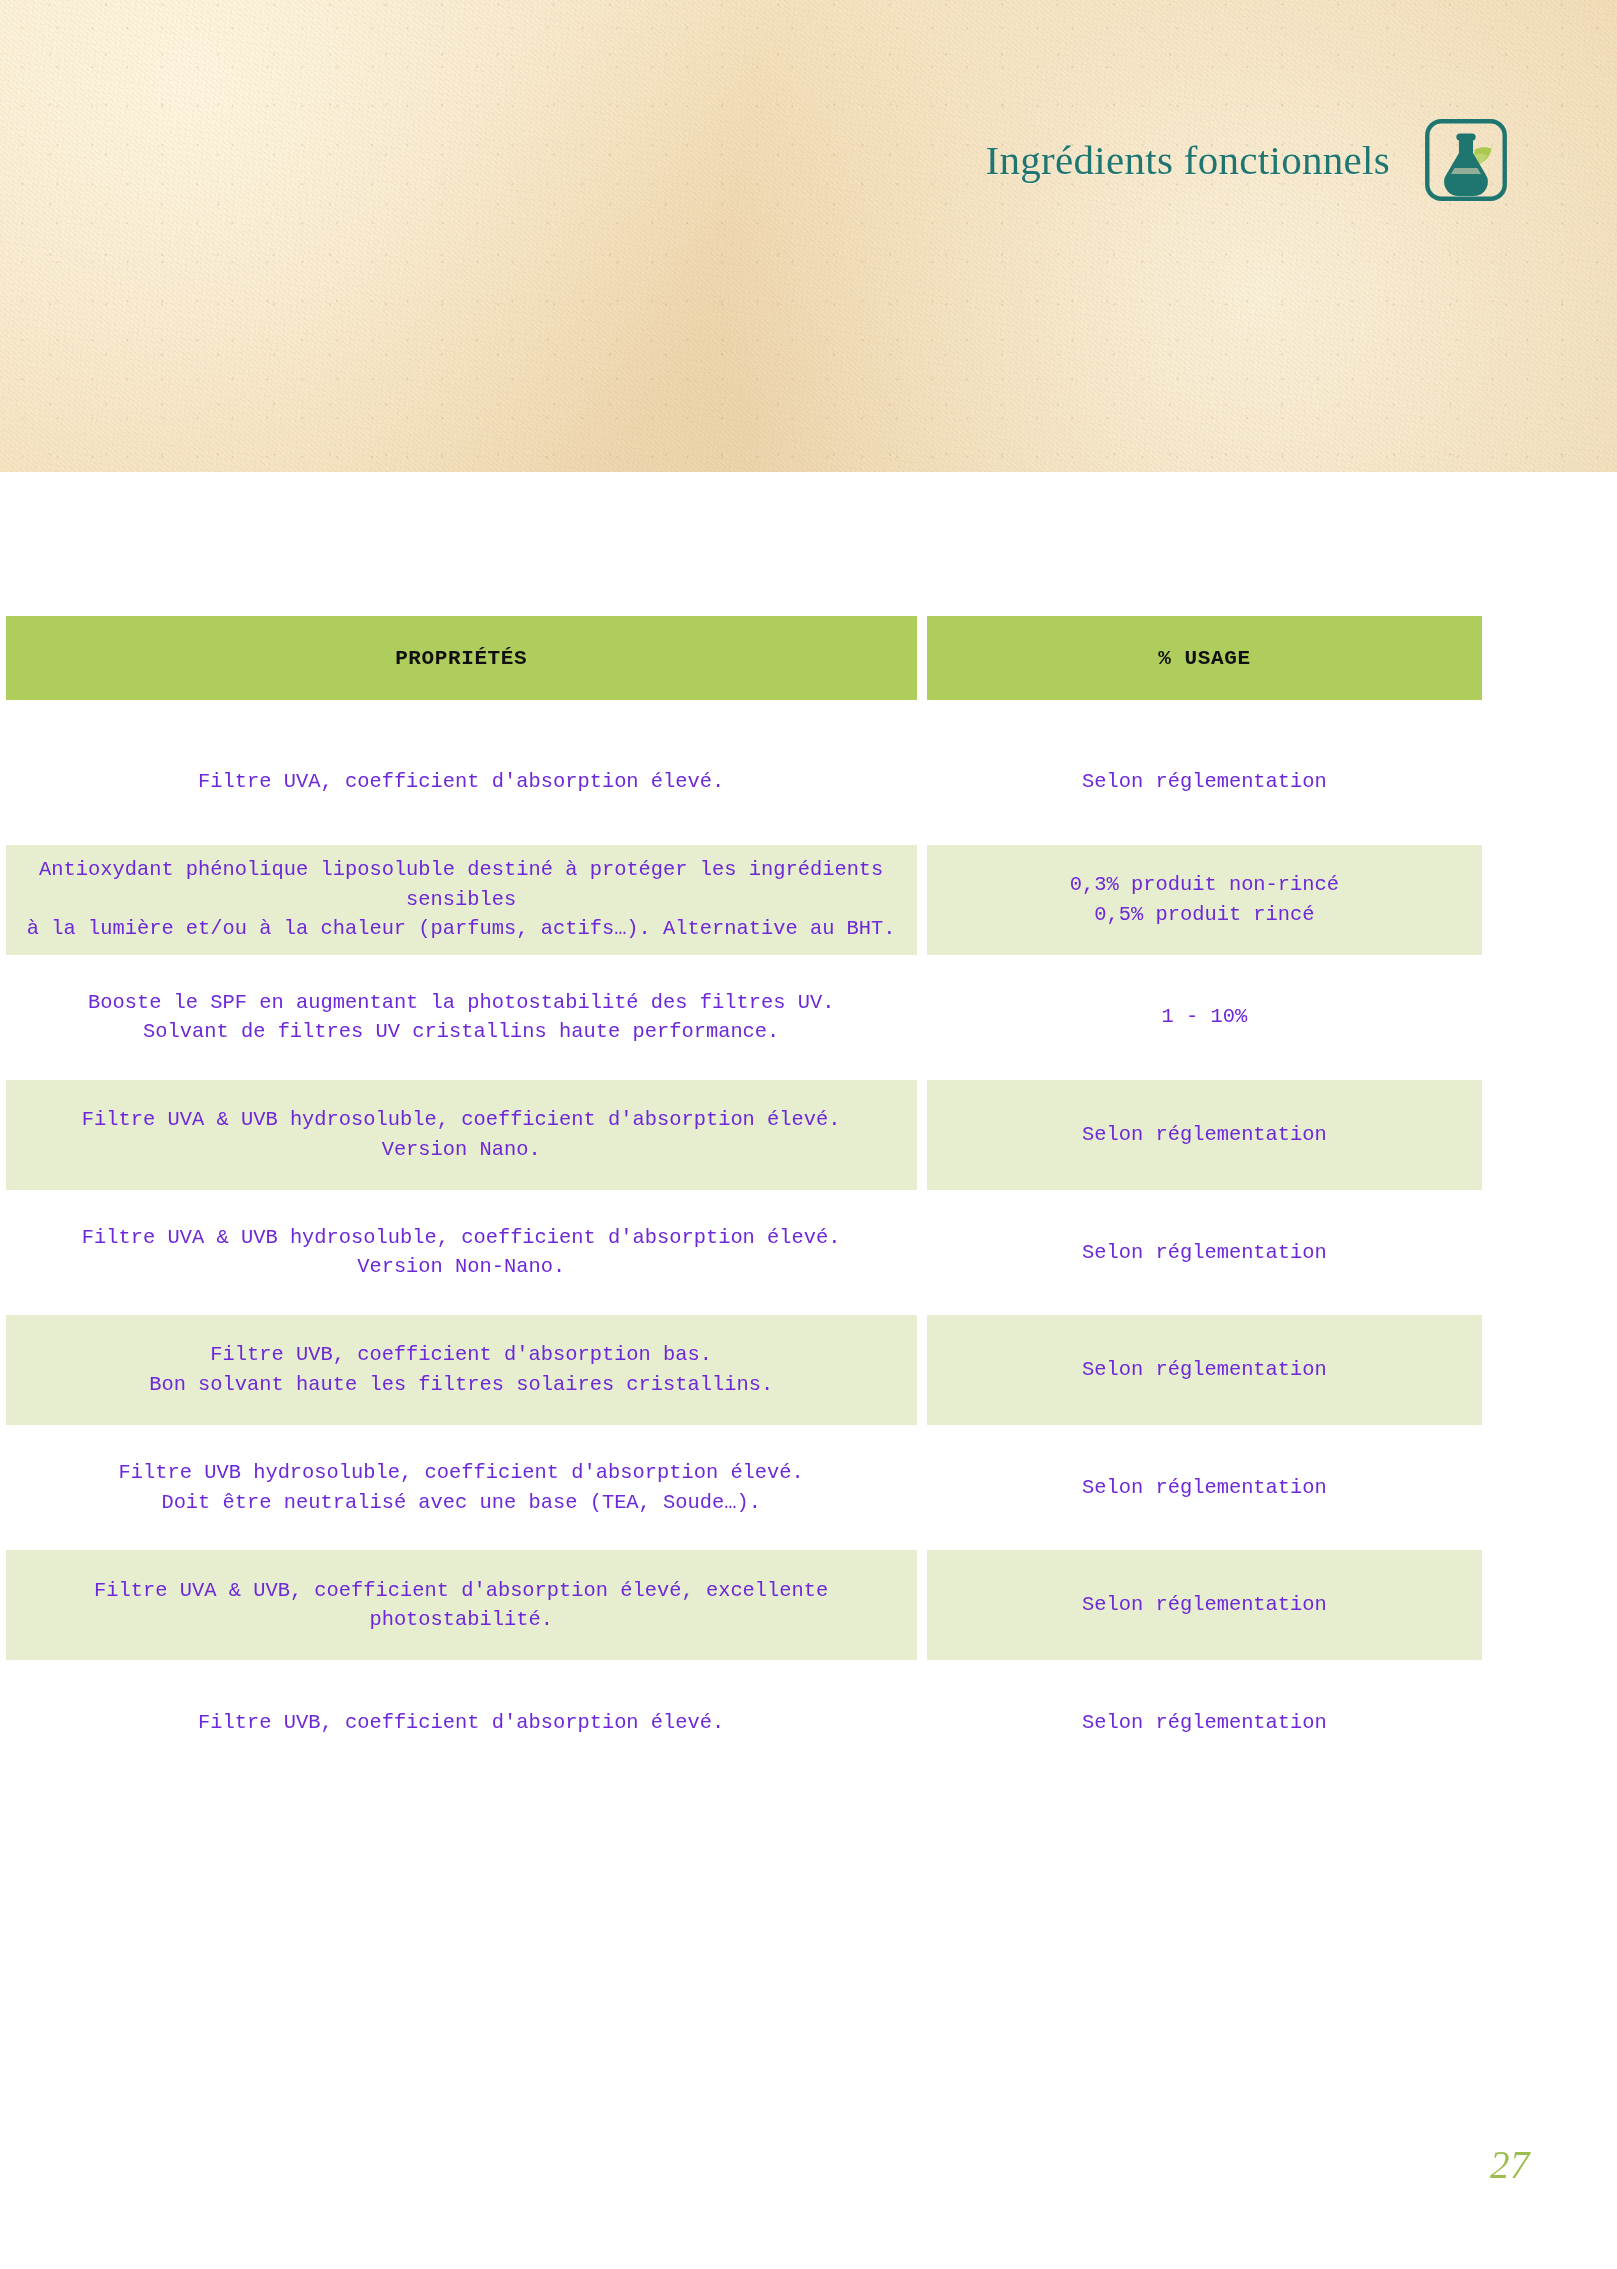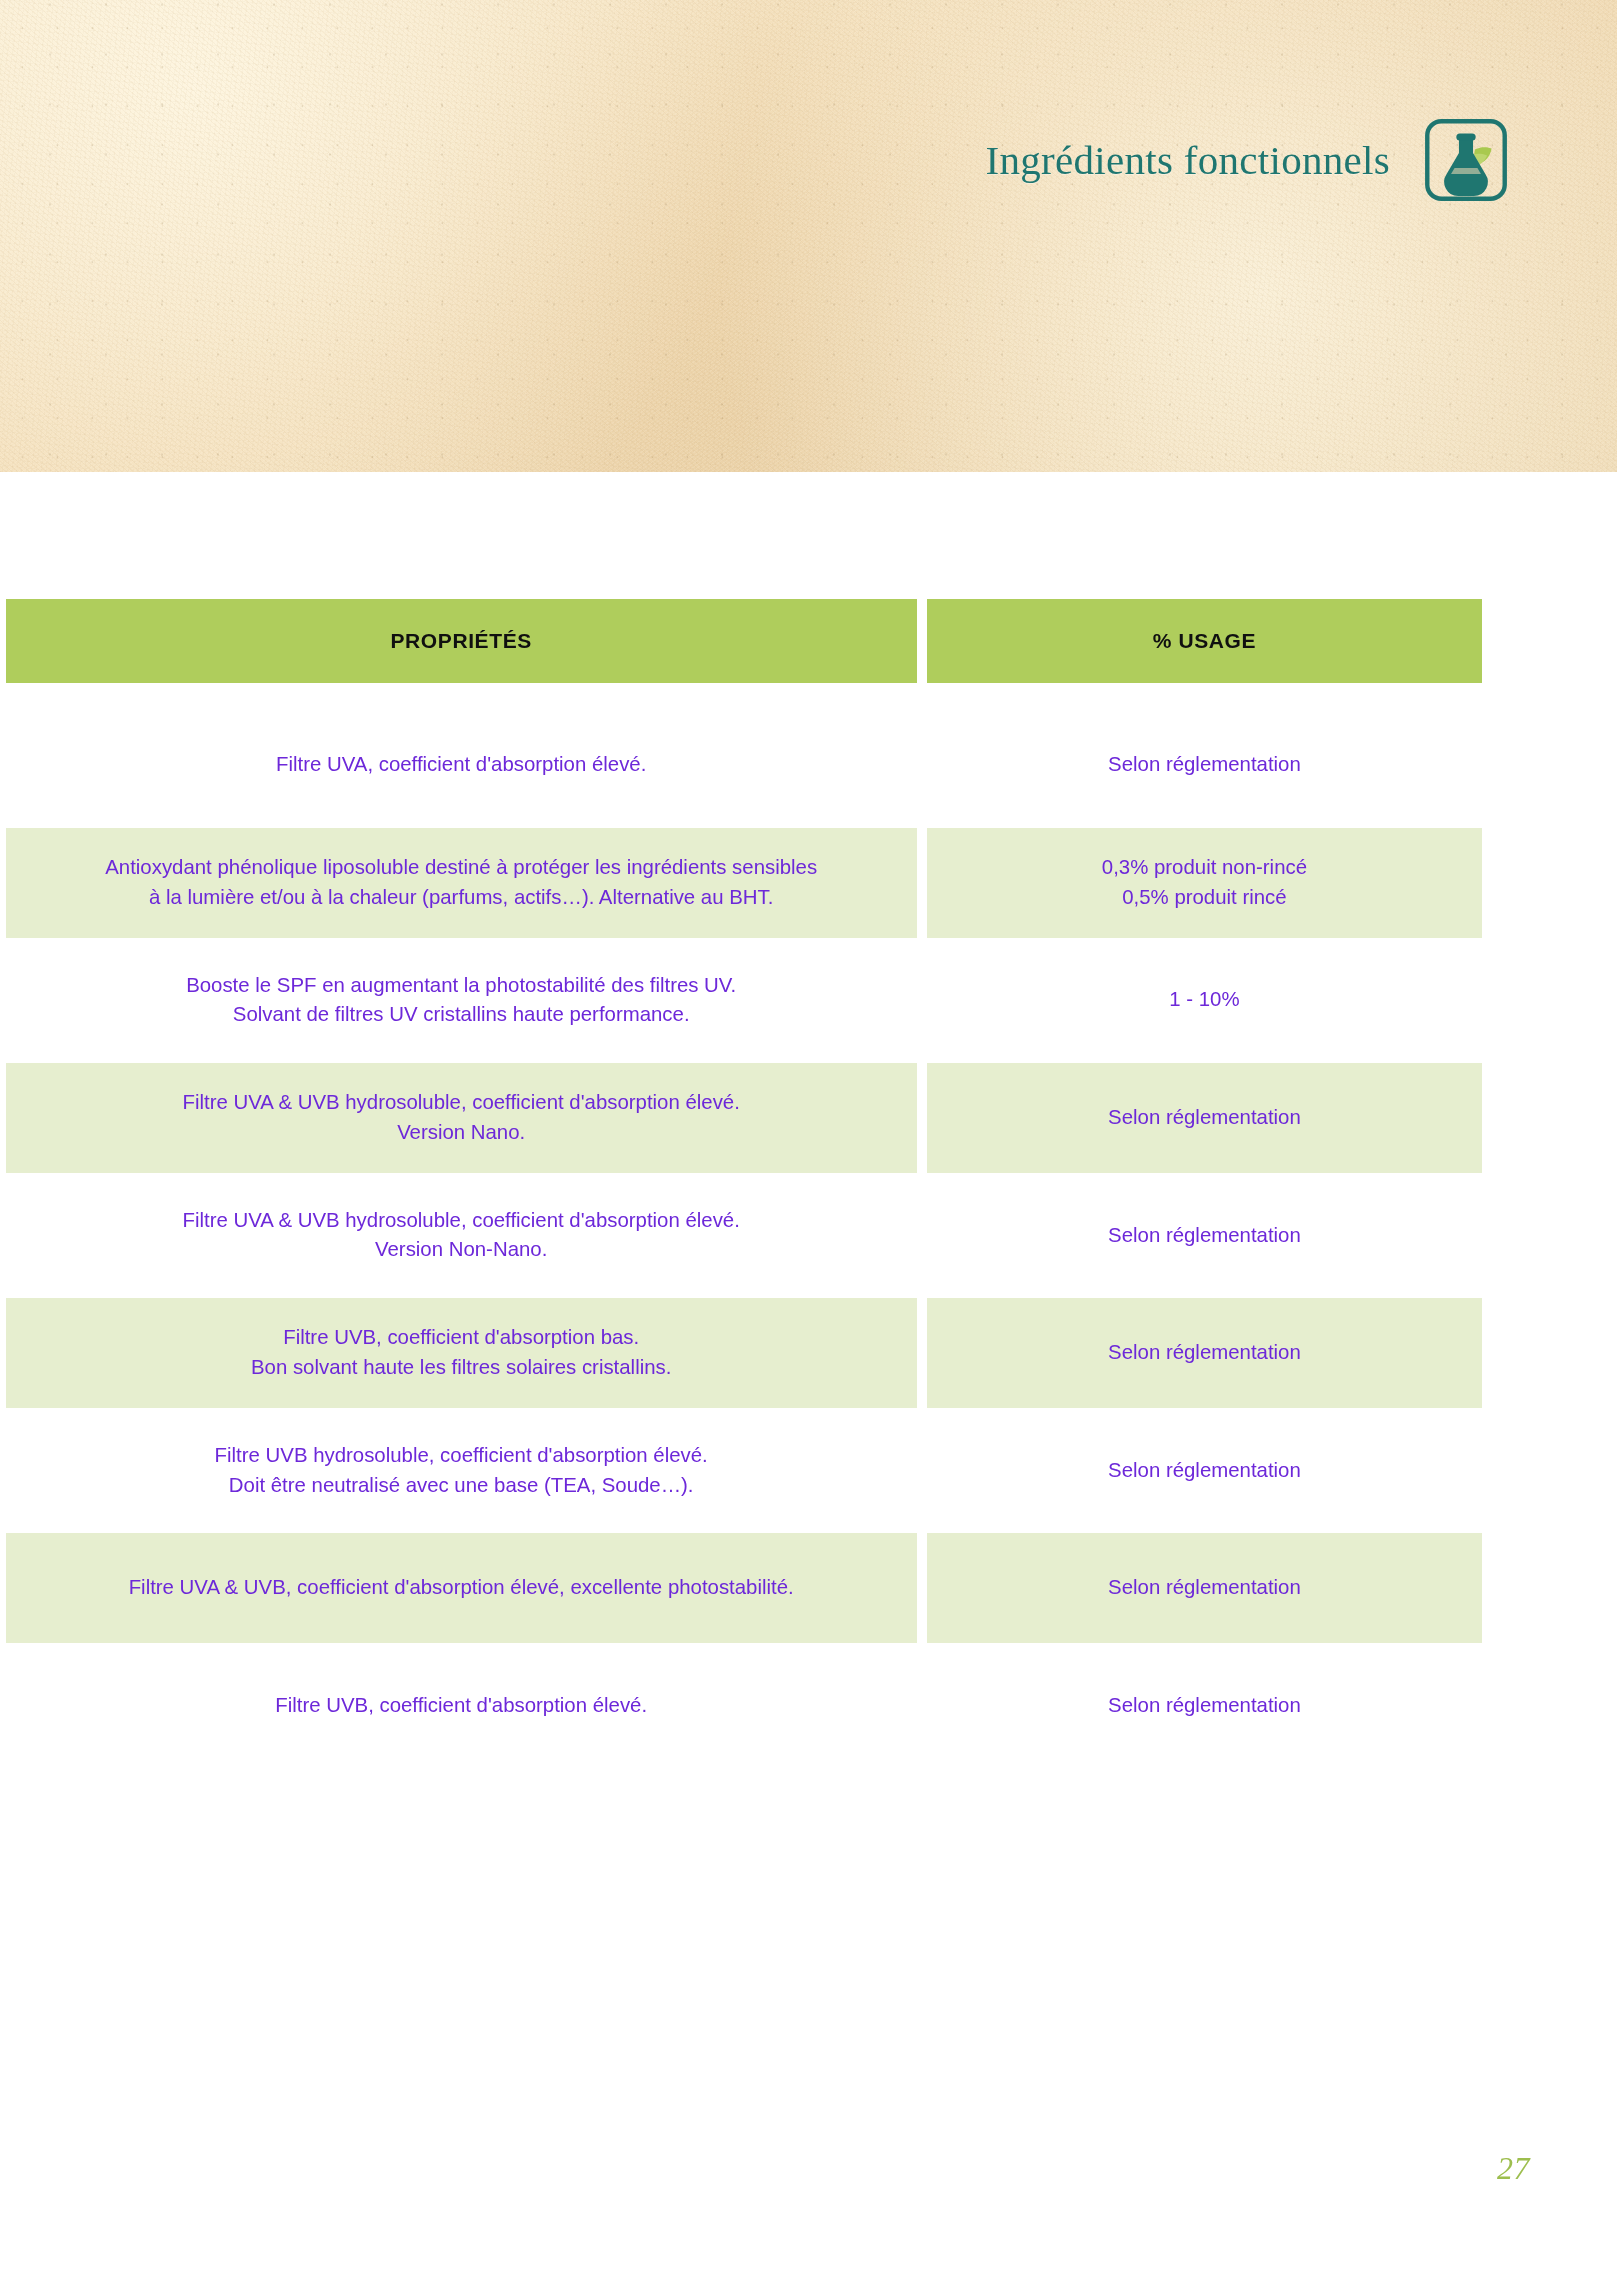--- a/index.html
+++ b/index.html
@@ -87,22 +87,23 @@
   .header-icon {
     width: 88px;
     height: 88px;
     flex: 0 0 88px;
   }
 
   
   .table-wrap {
     position: absolute;
     left: 5.7px;
-    top: 599px;
+    top: 616px;
     width: 1476px;
+    font-family: Liberation Mono, monospace;
   }
   .trow {
     display: flex;
     align-items: stretch;
     column-gap: 10.5px;
     margin-bottom: 7.6px;
   }
   .cell {
     display: flex;
     align-items: center;
@@ -144,21 +145,21 @@
   .trow.head { margin-bottom: 0; }
   .gap-after-head { height: 27px; }
 
   
   .page-number {
     position: absolute;
     right: 88px;
     bottom: 82px;
     font-family: "Liberation Serif", serif;
     font-style: italic;
-    font-size: 32px;
+    font-size: 39px;
     color: #9dbe4e;
     letter-spacing: 0.5px;
   }
 </style>
 </head>
 <body>
 
 <div class="header-band">
   <div class="header-texture"></div>
   <div class="header-grain"></div>

